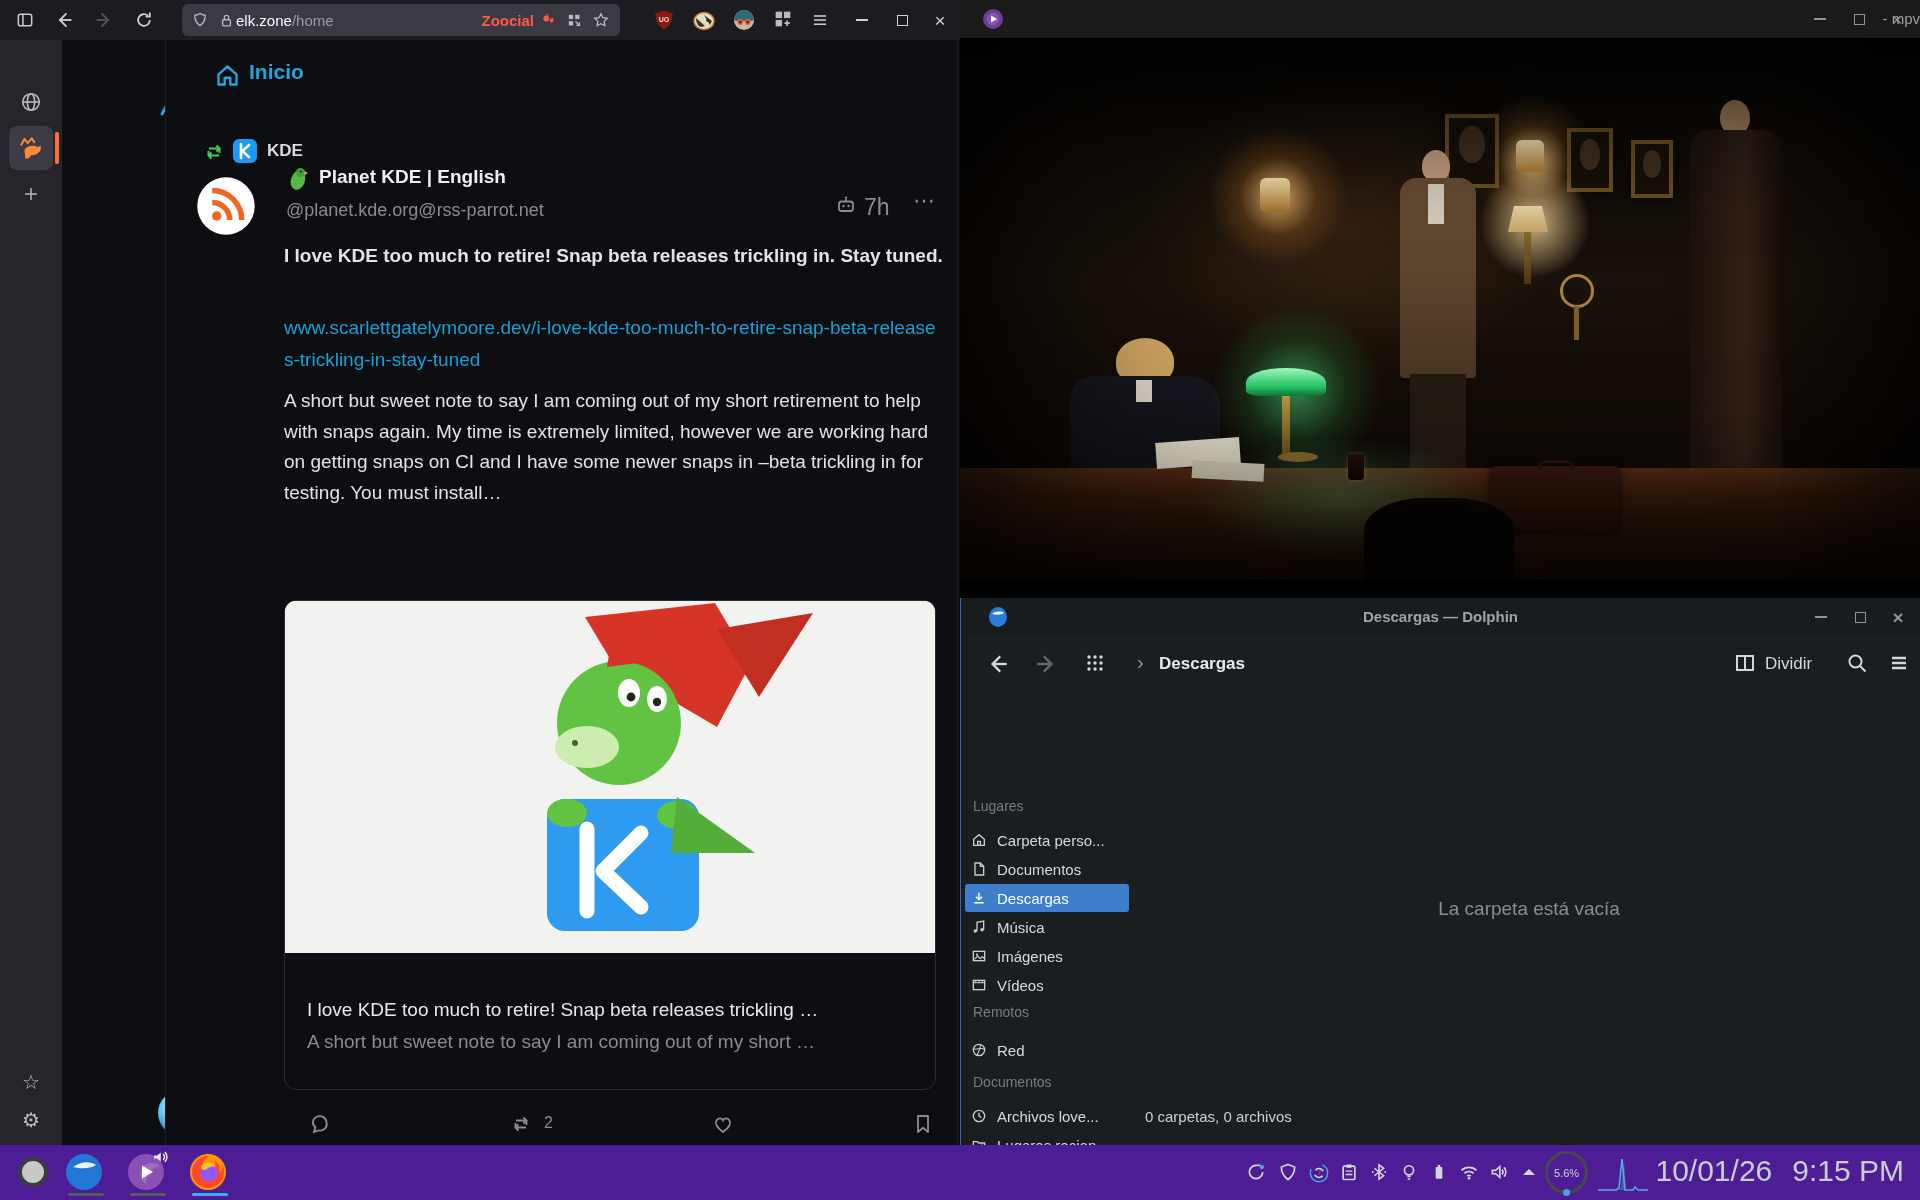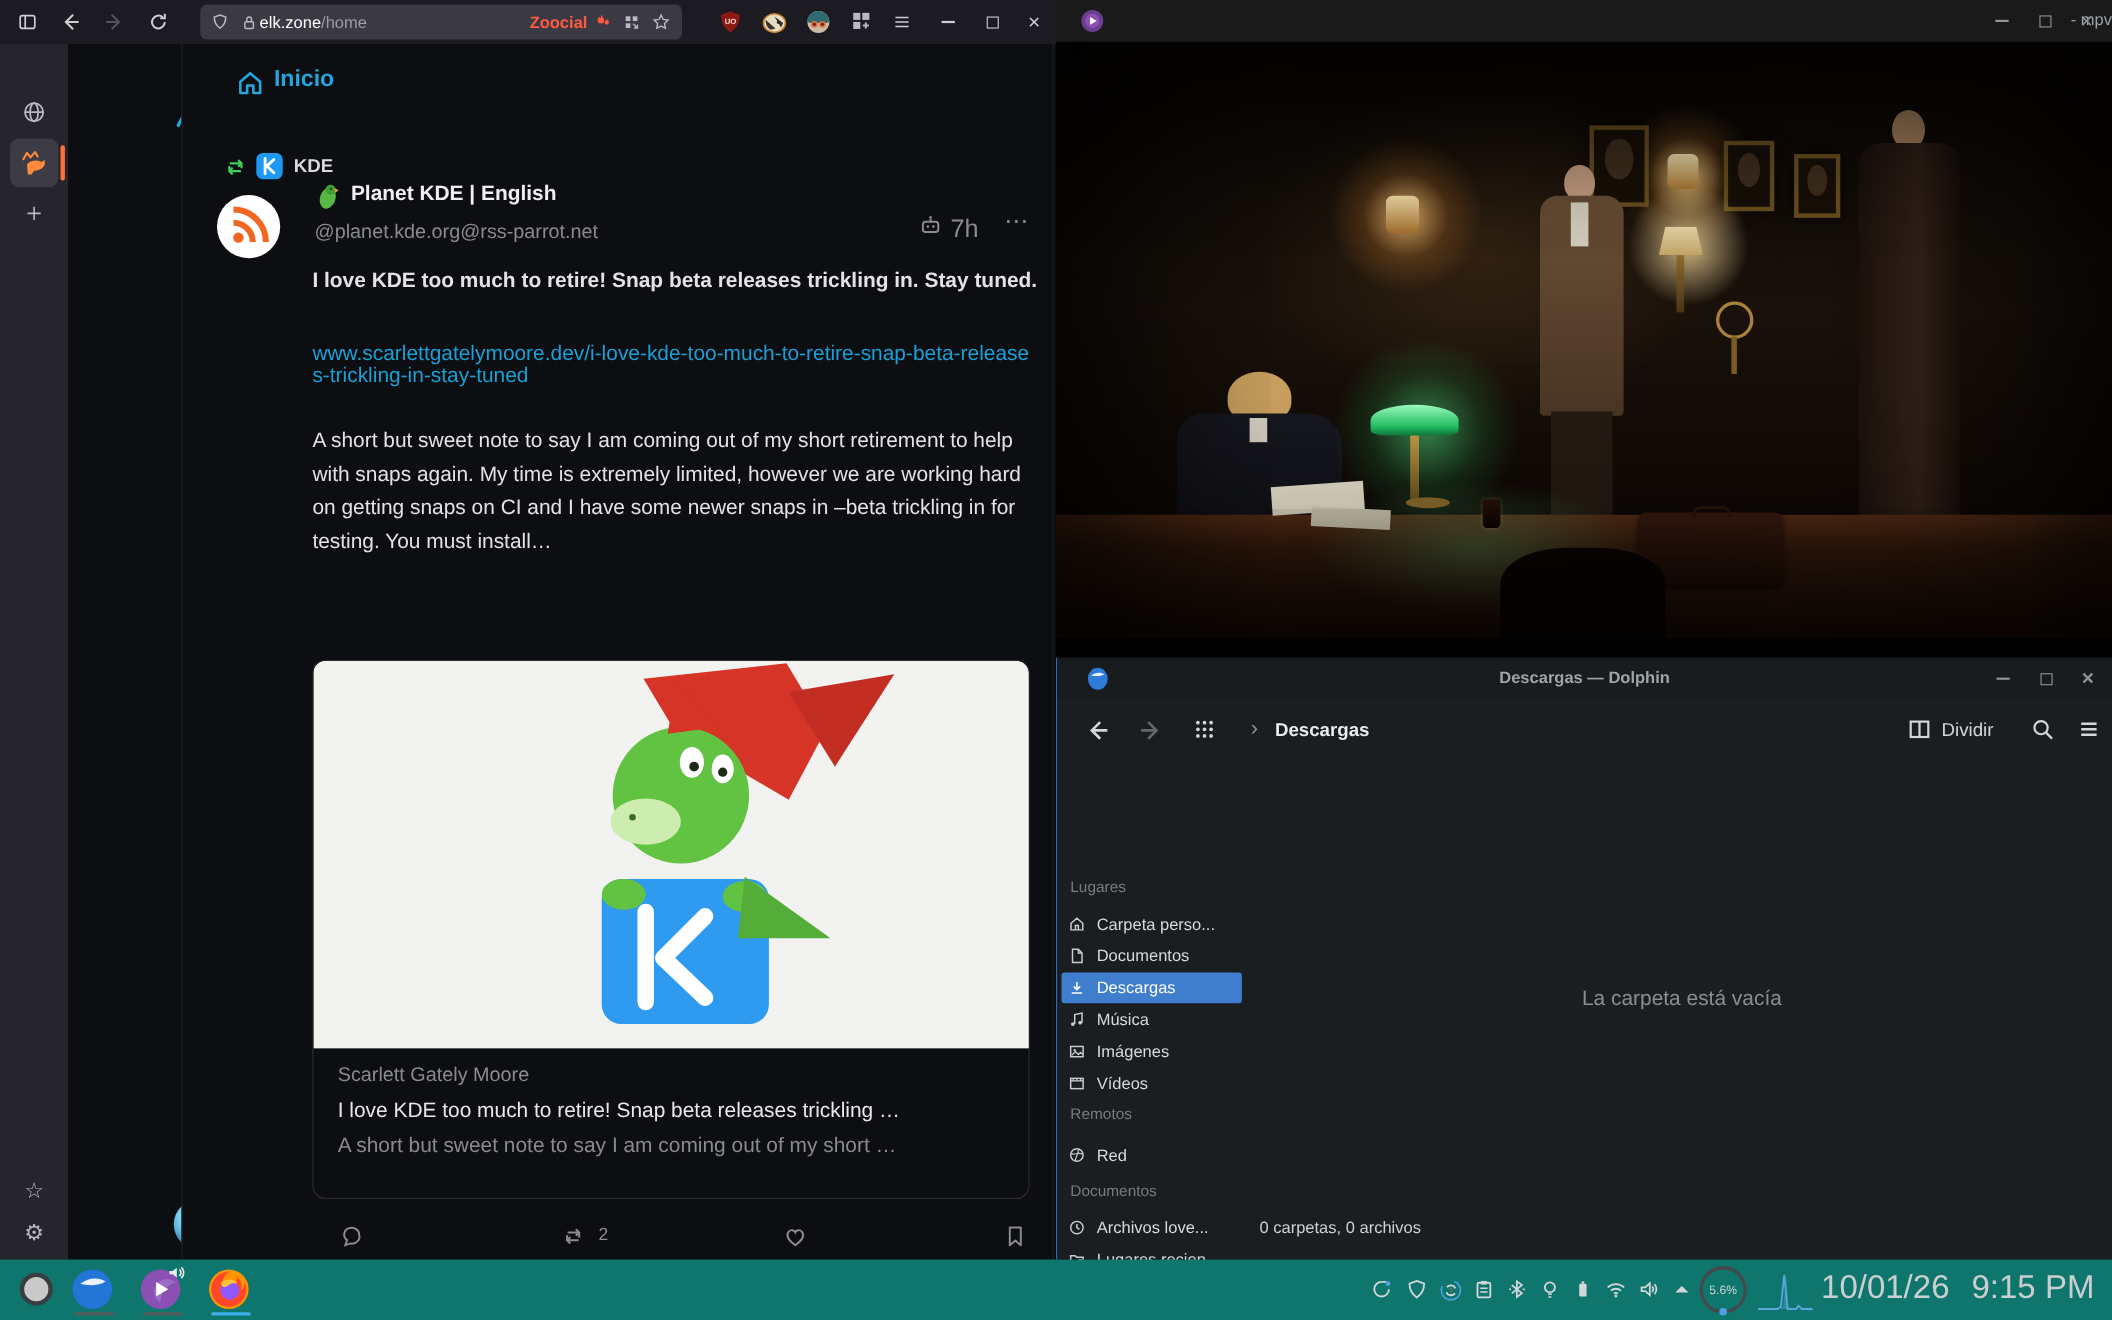--- a/index.html
+++ b/index.html
@@ -71,21 +71,21 @@
   #dp-side { position:absolute; left:0; top:92px; width:176px; height:408px; }
   .sec-hdr { position:absolute; left:12px; font-size:14px; color:#757c80; }
   .place { position:absolute; left:4px; width:164px; height:28px; display:flex; align-items:center; color:#d7dadc; font-size:15px; border-radius:3px; }
   .place .pi { width:16px; height:16px; margin:0 10px 0 6px; color:#c8cdd0; }
   .place.sel { background:#3f7ecd; color:#fff; }
   .place.sel .pi { color:#fff; }
   #dp-empty { position:absolute; left:176px; top:300px; width:784px; text-align:center; font-size:19px; color:#878f94; }
   #dp-status { position:absolute; left:184px; top:510px; font-size:15px; color:#ccd1d4; }
 
   
-  #taskbar { position:absolute; left:0; top:1145px; width:1920px; height:55px; background:#0f766e; z-index:50; }
+  #taskbar { position:absolute; left:0; top:1145px; width:1920px; height:55px; background:#4c1d95; z-index:50; }
   .task-ul { position:absolute; top:48px; width:36px; height:3px; background:#565b5e; border-radius:2px; }
   .tray { position:absolute; top:17px; width:20px; height:20px; color:#d4d7d9; }
   #gauge { position:absolute; left:1545px; top:6px; width:43px; height:43px; border:3px solid #45494c; border-radius:50%; display:flex; align-items:center; justify-content:center; font-size:11px; color:#cfd2d4; }
   #gauge::after { content:""; position:absolute; left:15px; bottom:-5px; width:7px; height:7px; border-radius:50%; background:#4aa3df; }
   #clock { position:absolute; right:16px; top:9px; display:flex; gap:20px; font-size:30px; color:#c9ced0; }
 </style>
 </head>
 <body>
 
 <div id="browser">
@@ -344,21 +344,21 @@
           <circle cx="9.5" cy="14" r="1.2" fill="currentColor"></circle>
           <circle cx="14.5" cy="14" r="1.2" fill="currentColor"></circle>
           <path d="M12 9.5 V6.8" stroke="currentColor" stroke-width="1.8"></path>
           <circle cx="12" cy="5.6" r="1.2" fill="currentColor"></circle>
         </svg>
     </div>
     <div class="abs gray" style="left:698px;top:154px;font-size:23px">7h</div>
     <div class="abs gray" style="left:747px;top:148px;font-size:22px;letter-spacing:1px">⋯</div>
 
     <div class="post-text" style="top:200px;font-weight:bold">I love KDE too much to retire! Snap beta releases trickling in. Stay tuned.</div>
-    <div class="post-text" style="top:272px;line-height:20px;word-break:break-all"><a class="plink" href="#">www.scarlettgatelymoore.dev/i-love-kde-too-much-to-retire-snap-beta-releases-trickling-in-stay-tuned</a></div>
+    <div class="post-text" style="top:272px;line-height:32px;word-break:break-all"><a class="plink" href="#">www.scarlettgatelymoore.dev/i-love-kde-too-much-to-retire-snap-beta-releases-trickling-in-stay-tuned</a></div>
     <div class="post-text" style="top:346px;line-height:30.5px">A short but sweet note to say I am coming out of my short retirement to help with snaps again. My time is extremely limited, however we are working hard on getting snaps on CI and I have some newer snaps in –beta trickling in for testing. You must install…</div>
 
     <div id="card">
       <div id="card-img">
         <svg width="652" height="352" viewBox="0 0 652 352">
           <rect width="652" height="352" fill="#f2f3f1"></rect>
           <polygon points="300,16 430,2 466,62 432,126 330,66" fill="#d63427"></polygon>
           <polygon points="432,28 528,12 474,96" fill="#c22e22"></polygon>
           <rect x="262" y="198" width="152" height="132" rx="18" fill="#2f9bf0"></rect>
           <path d="M302 228 V310 M356 232 L318 270 L356 306" stroke="#fff" stroke-width="15" fill="none" stroke-linecap="round" stroke-linejoin="round"></path>
@@ -368,21 +368,20 @@
           <ellipse cx="302" cy="146" rx="32" ry="21" fill="#cdecb0"></ellipse>
           <ellipse cx="344" cy="92" rx="11" ry="14" fill="#fff"></ellipse>
           <ellipse cx="372" cy="98" rx="10" ry="13" fill="#fff"></ellipse>
           <circle cx="346" cy="96" r="4.4" fill="#1e2a14"></circle>
           <circle cx="372" cy="101" r="4.2" fill="#1e2a14"></circle>
           <circle cx="290" cy="142" r="3" fill="#3c6b28"></circle>
           <path d="M392 196 L470 252 L386 252 Z" fill="#54ad38"></path>
           <path d="M330 18 L368 60 L322 66 Z" fill="#d63427"></path>
         </svg>
       </div>
-      <div class="card-line gray" style="top:366px;font-size:18px">Scarlett Gately Moore</div>
       <div class="card-line" style="top:398px;color:#e8e8ea">I love KDE too much to retire! Snap beta releases trickling …</div>
       <div class="card-line gray" style="top:430px">A short but sweet note to say I am coming out of my short …</div>
     </div>
 
     <div class="act" style="left:142px">
       <svg width="24" height="24" viewBox="0 0 24 24">
           <path d="M18.5 10.5 a6.8 6.3 0 1 0 -11 4.9 L6 20 l4.5 -1.6 a6.8 6.3 0 0 0 8 -7.9 z" fill="none" stroke="currentColor" stroke-width="1.8"></path>
         </svg>
     </div>
     <div class="act" style="left:343px">

